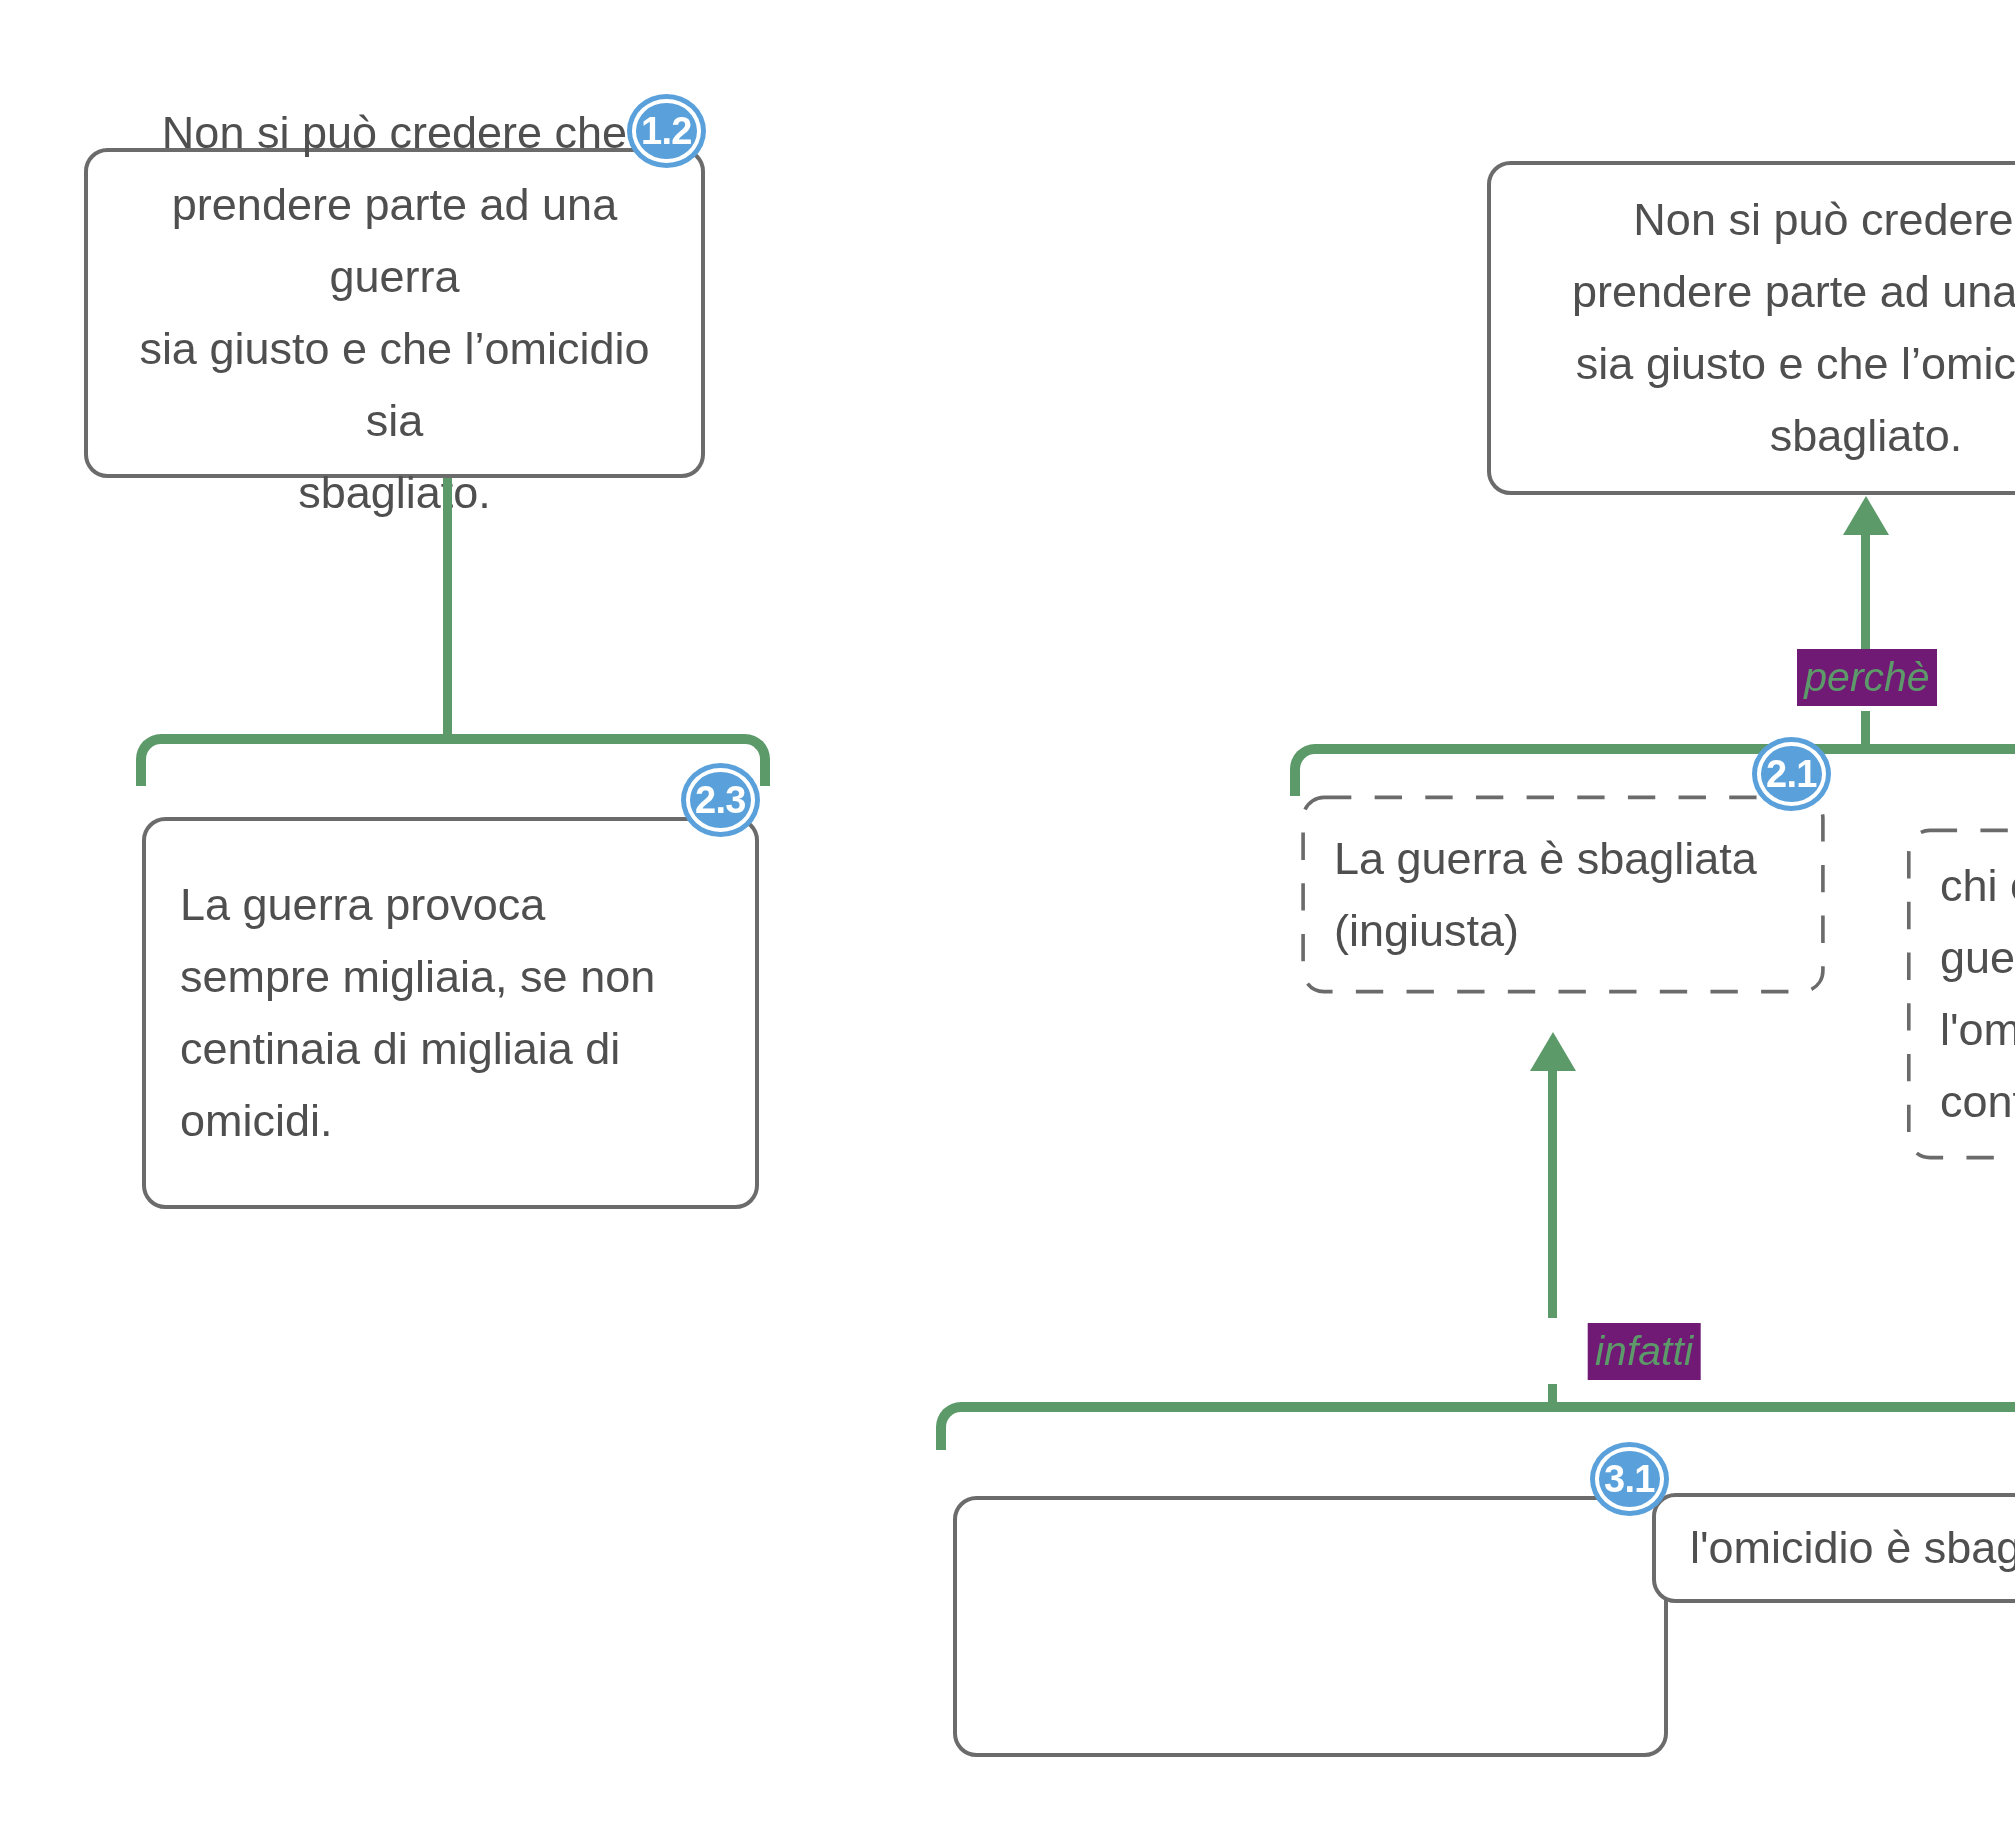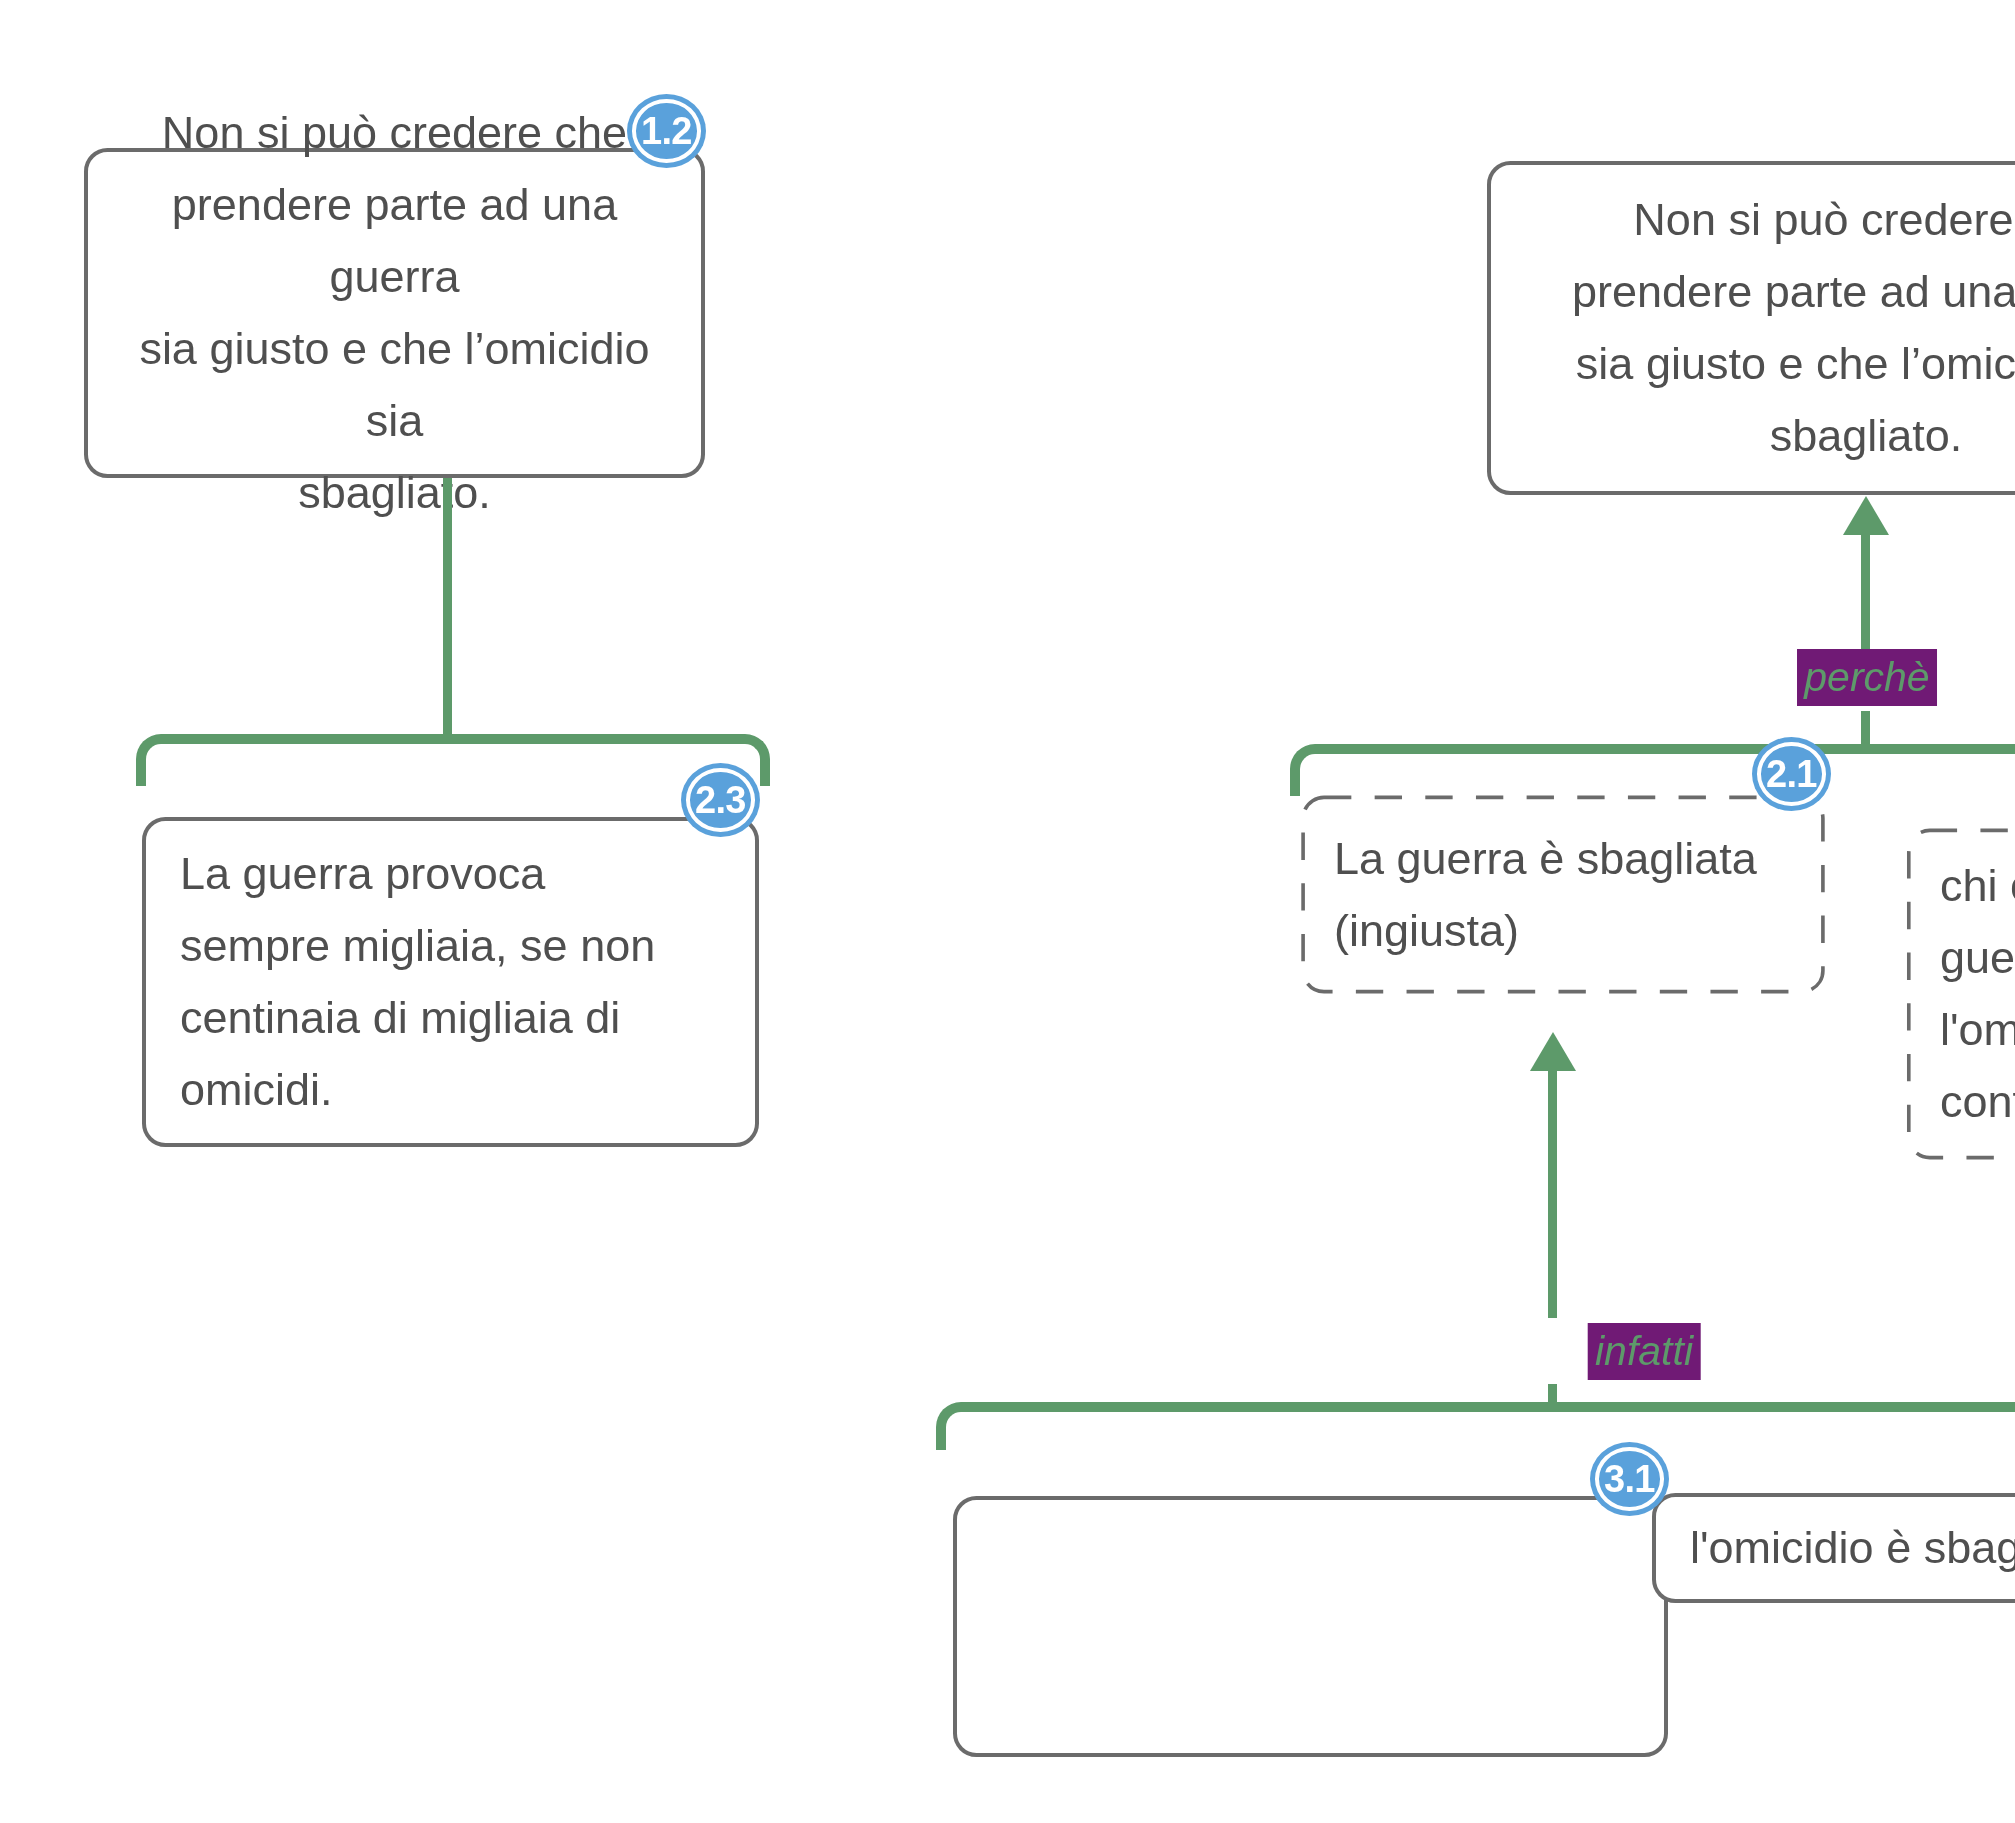--- a/index.html
+++ b/index.html
@@ -120,21 +120,21 @@
     <p class="txt">Non si può credere che
 prendere parte ad una guerra
 sia giusto e che l’omicidio sia
 sbagliato.</p>
   </div>
 
   <div class="vline" style="left:443px;top:478px;height:266px;"></div>
 
   <div class="bracket" style="left:136px;top:734px;width:634px;height:52px;"></div>
 
-  <div class="node solid" style="left:142px;top:817px;width:617px;height:330px;">
+  <div class="node solid" style="left:142px;top:817px;width:617px;height:392px;">
     <span class="badge">
       <i class="ring"></i>
       <b>2.3</b>
     </span>
     <p class="txt">La guerra provoca
 sempre migliaia, se non
 centinaia di migliaia di
 omicidi.</p>
   </div>
 

